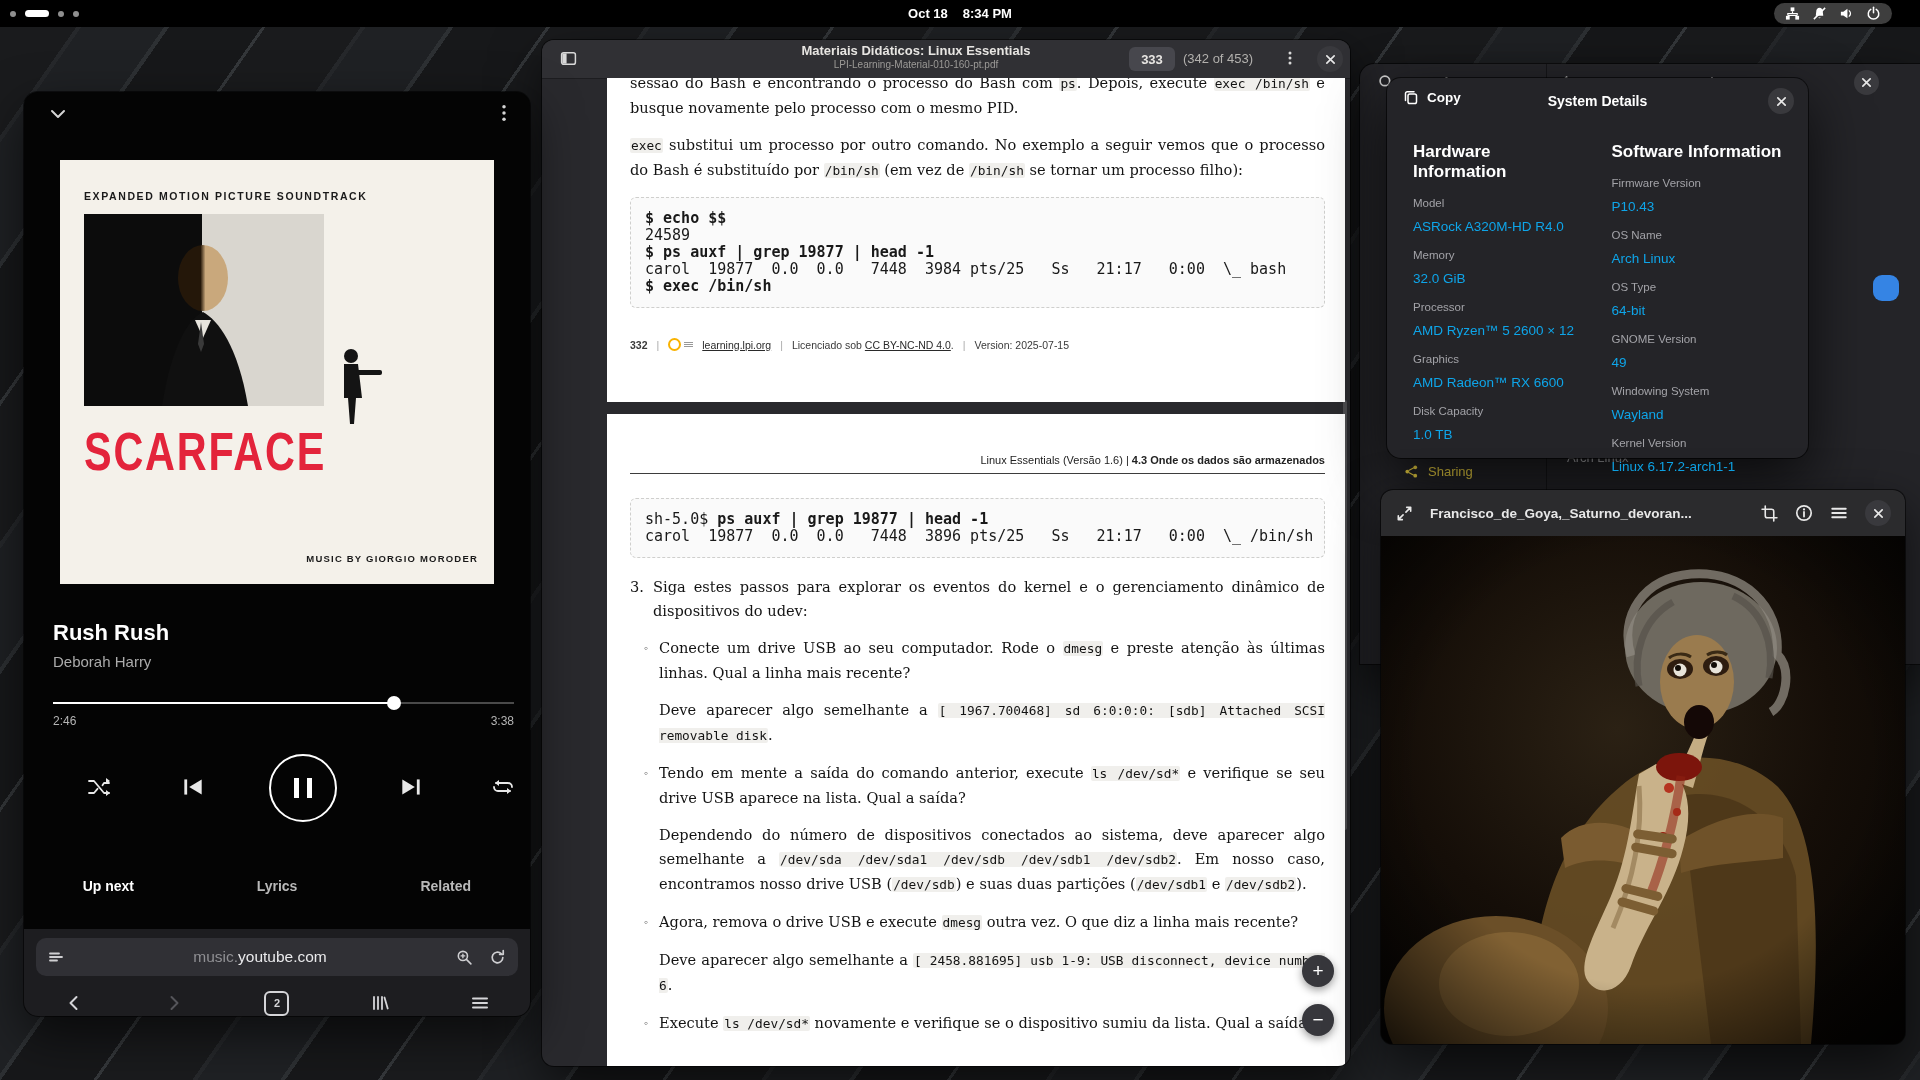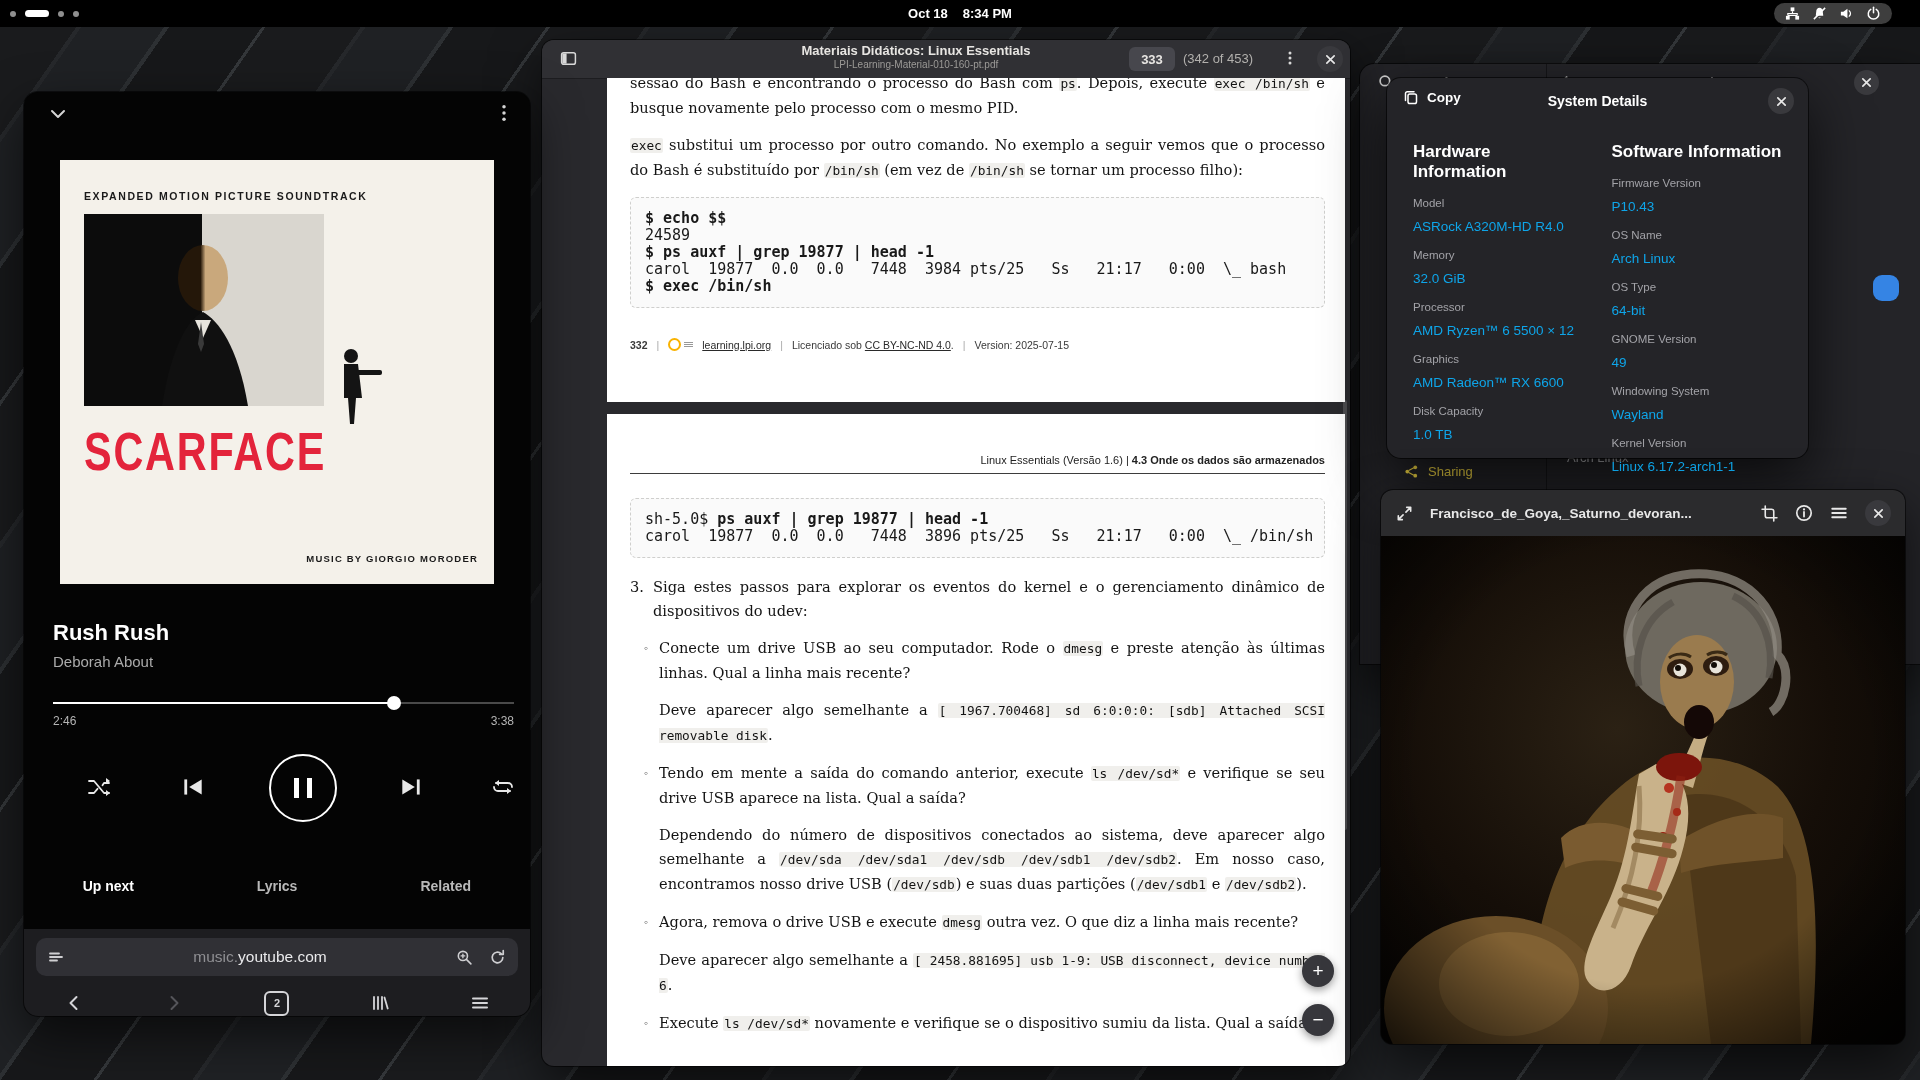--- a/index.html
+++ b/index.html
@@ -208,21 +208,21 @@
   </div>
   <div id="sys-cols">
     <div class="col">
       <div class="col-title">Hardware Information</div>
       <div>
           <div class="ilabel">Model</div>
           <div class="ivalue">ASRock A320M-HD R4.0</div>
           <div class="ilabel">Memory</div>
           <div class="ivalue">32.0 GiB</div>
           <div class="ilabel">Processor</div>
-          <div class="ivalue">AMD Ryzen™ 6 5500 × 12</div>
+          <div class="ivalue">AMD Ryzen™ 5 2600 × 12</div>
           <div class="ilabel">Graphics</div>
           <div class="ivalue">AMD Radeon™ RX 6600</div>
           <div class="ilabel">Disk Capacity</div>
           <div class="ivalue">1.0 TB</div>
         </div>
     </div>
     <div class="col">
       <div class="col-title">Software Information</div>
       <div>
           <div class="ilabel">Firmware Version</div>
@@ -429,21 +429,21 @@
         <rect x="296" y="210" width="26" height="5" rx="2"></rect>
       </g>
       <g transform="translate(24,268) scale(0.9,1.18)">
         <text x="0" y="36" font-family="Liberation Sans,sans-serif" font-size="46" font-weight="bold" letter-spacing="2" fill="var(--scarface_red,#e3243b)">SCARFACE</text>
       </g>
       <text x="418" y="402" text-anchor="end" font-family="Liberation Sans,sans-serif" font-size="9.5" font-weight="bold" letter-spacing="1.2" fill="#1a1a1a">MUSIC BY GIORGIO MORODER</text>
     </svg>
   </div>
 
   <div id="mp-title">Rush Rush</div>
-  <div id="mp-artist">Deborah About</div>
+  <div id="mp-artist">Deborah Harry</div>
 
   <div id="mp-bar">
     <div class="track"></div>
     <div class="played" style="width: 74%;"></div>
     <div class="handle" style="left: 74%;"></div>
   </div>
   <div id="mp-times">
     <span>2:46</span>
     <span>3:38</span>
   </div>

